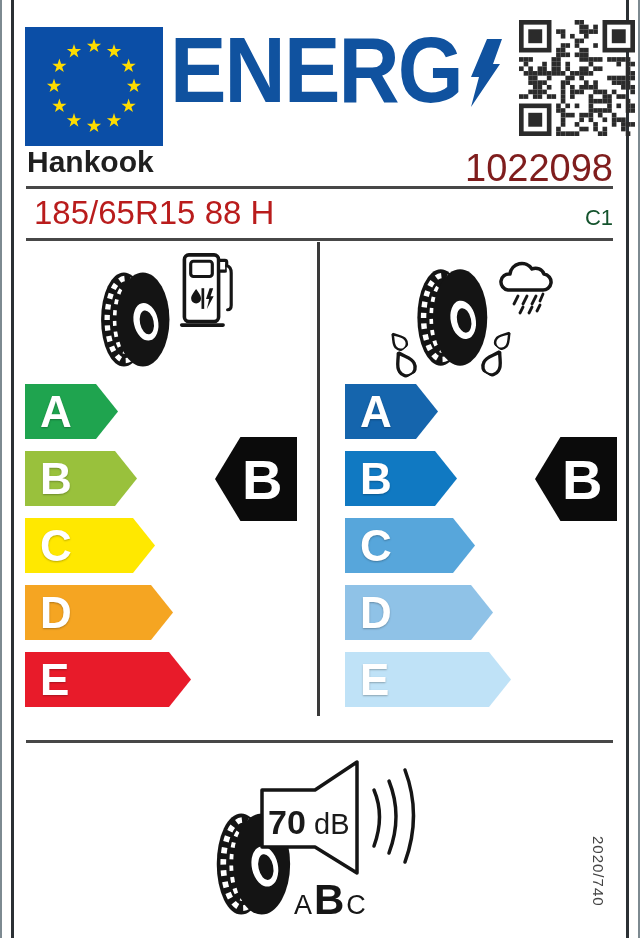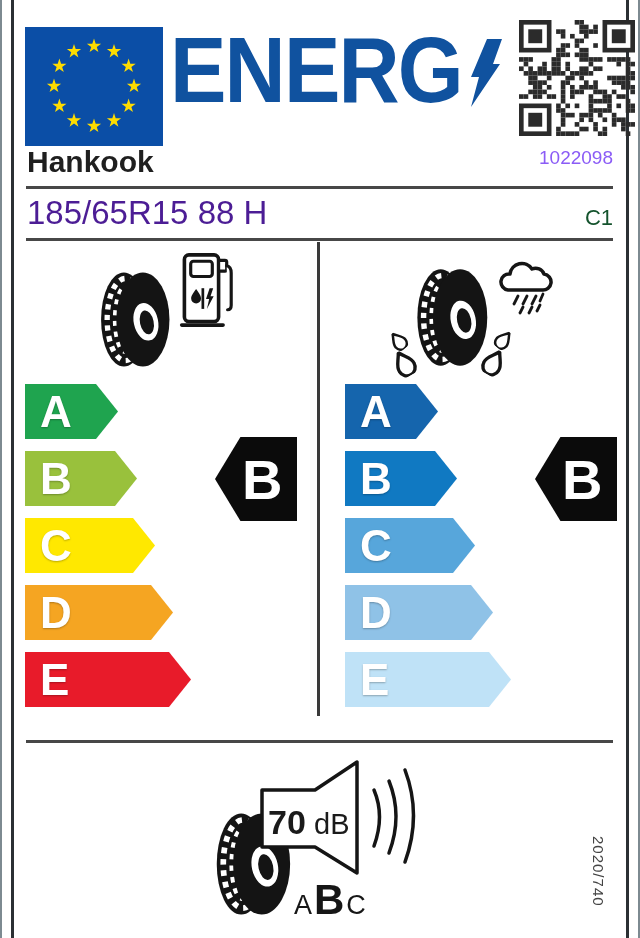--- a/index.html
+++ b/index.html
@@ -12,23 +12,23 @@
   .edge-inner{top:0;height:938px;width:3px;background:#2b3034;}
 
   
   .flag{left:25px;top:27px;width:138px;height:119px;}
   .logo-text{left:170px;top:24px;font-size:92px;font-weight:bold;color:#10529f;
              letter-spacing:-2px;transform:scaleX(.92);transform-origin:left top;
              line-height:1;white-space:nowrap;}
   .bolt{left:464px;top:39px;width:40px;height:68px;}
   .qr{left:519px;top:20px;width:116px;height:116px;}
   .brand{left:27px;top:145px;font-size:30px;font-weight:bold;color:#1f1f1f;text-align:center;}
-  .prodcode{right:27px;top:147px;font-size:19px;color:#8b5cf6;}
+  .prodcode{right:27px;top:147px;font-size:38px;color:#7f1d1d;}
   .rule{left:26px;width:587px;height:3px;background:#474747;}
-  .size{left:27px;top:194px;font-size:33px;color:#4c1d95;}
+  .size{left:34px;top:194px;font-size:33px;color:#b91c1c;}
   .tclass{right:27px;top:205px;font-size:22px;color:#14532d;}
 
   .vdivider{left:317px;top:242px;width:3px;height:474px;background:#3a3a3a;}
 
   
   .grade{height:55px;display:flex;align-items:center;padding-left:15px;
          box-sizing:border-box;color:#fff;font-size:44px;font-weight:bold;
          clip-path:polygon(0 0,calc(100% - 22px) 0,100% 50%,calc(100% - 22px) 100%,0 100%);
          filter:drop-shadow(0 0 1px #8f8f8f);
          text-shadow:0 1px 2px rgba(0,0,0,.28);}

